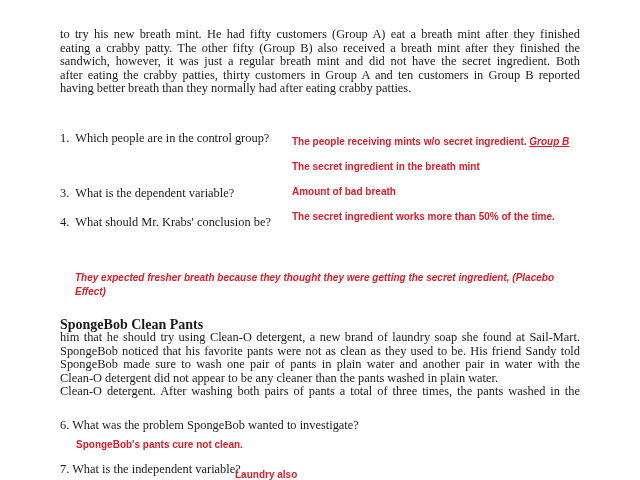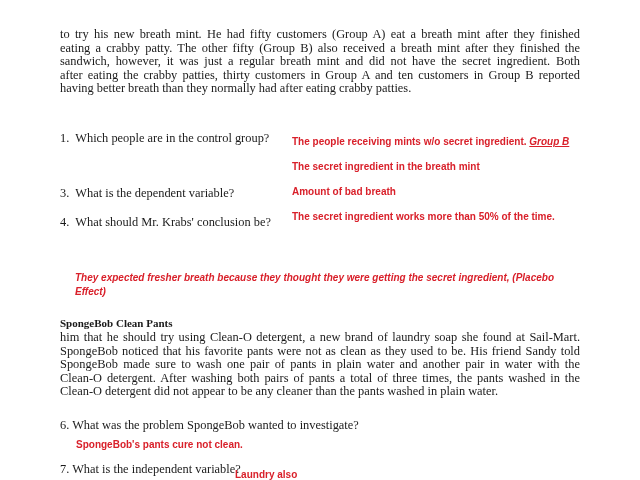--- a/index.html
+++ b/index.html
@@ -6,21 +6,21 @@
     body { width: 640px; height: 480px; overflow: hidden; position: relative; }
     .page { position: absolute; left: 0; top: 12px; width: 640px; height: 432px; margin-top: 15px; }
     .serif { font-family: "Liberation Serif", "DejaVu Serif", serif; color: #1a1a1a; }
     .ans { font-family: "Liberation Sans", "DejaVu Sans", sans-serif; font-weight: bold; color: #d9202a; font-size: 10px; }
     .para { position: absolute; left: 60px; width: 520px; font-size: 12.4px; line-height: 13.6px; text-align: justify; }
     .para .ln { display: block; white-space: nowrap; text-align-last: justify; text-align: justify; }
     .para .ln.last { text-align-last: left; }
     .q { position: absolute; font-size: 12.4px; white-space: nowrap; }
     .a { position: absolute; white-space: nowrap; }
     .a.wrap { white-space: normal; width: 440px; line-height: 14px; font-style: italic; }
-    .title { position: absolute; left: 60px; font-size: 11px; font-weight: bold; }
+    .title { position: absolute; left: 60px; font-size: 14px; font-weight: bold; }
     .u { text-decoration: underline; font-style: italic; }
   </style>
 </head>
 <body>
 
 <div class="page">
 
   <div class="para serif" style="top: 1px;">
     <span class="ln">to try his new breath mint.  He had fifty customers (Group A) eat a breath mint after they finished</span>
     <span class="ln">eating a crabby patty. The other fifty (Group B) also received a breath mint after they finished the</span>
@@ -53,22 +53,22 @@
   <div class="a ans" style="left: 292px; top: 184px;">The secret ingredient works more than 50% of the time.</div>
 
   <div class="a ans wrap" style="left: 75px; top: 244px; width: 500px;">They expected fresher breath because they thought they were getting the secret ingredient, (Placebo Effect)</div>
 
   <div class="title serif" style="top: 290px;">SpongeBob Clean Pants</div>
 
   <div class="para serif" style="top: 304px;">
     <span class="ln">him that he should try using Clean-O detergent, a new brand of laundry soap she found at Sail-Mart.</span>
     <span class="ln">SpongeBob noticed that his favorite pants were not as clean as they used to be. His friend Sandy told</span>
     <span class="ln">SpongeBob made sure to wash one pair of pants in plain water and another pair in water with the</span>
+    <span class="ln last">Clean-O detergent did not appear to be any cleaner than the pants washed in plain water.</span>
     <span class="ln">Clean-O detergent.  After washing both pairs of pants a total of three times, the pants washed in the</span>
-    <span class="ln last">Clean-O detergent did not appear to be any cleaner than the pants washed in plain water.</span>
   </div>
 
   <div class="q serif" style="left: 60px; top: 391px;">
     <span>6.</span>
     <span>What was the problem SpongeBob wanted to investigate?</span>
   </div>
   <div class="a ans" style="left: 76px; top: 412px;">SpongeBob's pants cure not clean.</div>
 
   <div class="q serif" style="left: 60px; top: 435px;">
     <span>7.</span>

